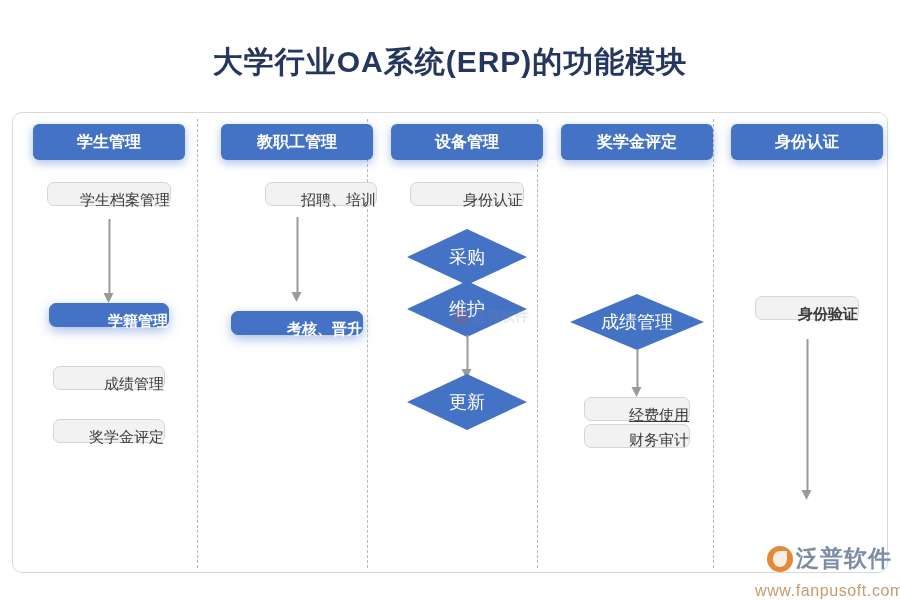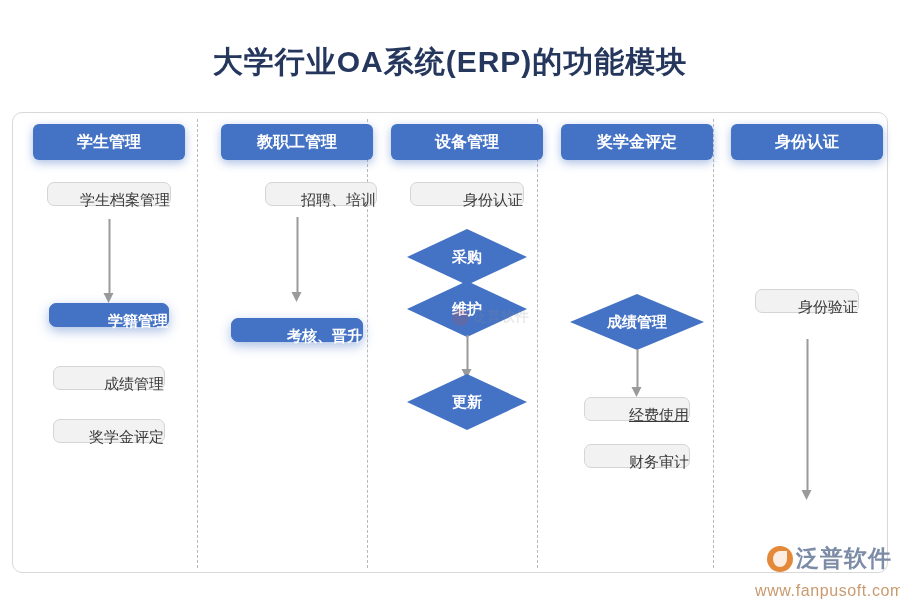--- a/index.html
+++ b/index.html
@@ -58,21 +58,21 @@
   }
   .diamond .shape{
     position:absolute;inset:0;
     background:#4472C4;
     clip-path:polygon(50% 0,100% 50%,50% 100%,0 50%);
     filter:drop-shadow(0 3px 8px rgba(68,114,196,.5));
   }
   .diamond .dlabel{
     position:absolute;inset:0;
     display:flex;align-items:center;justify-content:center;
-    color:#ffffff;font-size:15px;font-weight:bold;white-space:nowrap;
+    color:#ffffff;font-size:18px;font-weight:normal;white-space:nowrap;
   }
   .arrow{
     position:absolute;left:50%;transform:translateX(-50%);
     width:11px;
   }
   .arrow .stem{
     position:absolute;left:5px;top:0;width:1.5px;height:calc(100% - 9px);
     background:#9a9a9a;
   }
   .arrow .head{
@@ -139,21 +139,21 @@
     <div class="node plain" style="top:253px;width:112px;">成绩管理</div>
   </div>
 
   <div class="col" style="left:196px;">
     <div class="col-header">教职工管理</div>
     <div class="node plain" style="top:69px;width:112px;margin-left:24px;">招聘、培训</div>
     <div class="arrow" style="top:104px;height:85px;">
       <div class="stem"></div>
         <div class="head"></div>
     </div>
-    <div class="node accent" style="top:205px;width:132px;">考核、晋升</div>
+    <div class="node accent" style="top:198px;width:132px;">考核、晋升</div>
   </div>
 
   <div class="col" style="left:366px;">
     <div class="col-header">设备管理</div>
     <div class="node plain" style="top:69px;width:114px;">身份认证</div>
     <div class="diamond" style="top:116px;">
       <div class="shape"></div>
       <div class="dlabel">采购</div>
     </div>
     <div class="diamond" style="top:168px;">
@@ -174,26 +174,26 @@
     <div class="col-header">奖学金评定</div>
     <div class="diamond" style="top:181px;width:134px;">
       <div class="shape"></div>
       <div class="dlabel">成绩管理</div>
     </div>
     <div class="arrow" style="top:236px;height:48px;">
       <div class="stem"></div>
         <div class="head"></div>
     </div>
     <div class="node plain" style="top:284px;width:106px;text-decoration:underline;">经费使用</div>
-    <div class="node plain" style="top:331px;width:106px;">财务审计</div>
+    <div class="node plain" style="top:311px;width:106px;font-family:Liberation Mono, monospace;">财务审计</div>
   </div>
 
   <div class="col" style="left:706px;">
     <div class="col-header">身份认证</div>
-    <div class="node plain" style="top:176px;width:104px;">身份验证</div>
+    <div class="node plain" style="top:183px;width:104px;font-weight:bold;">身份验证</div>
     <div class="arrow" style="top:226px;height:161px;">
       <div class="stem"></div>
         <div class="head"></div>
     </div>
   </div>
 
 </div>
 
 <div id="center-watermark">
   <div class="wm-badge"></div>

